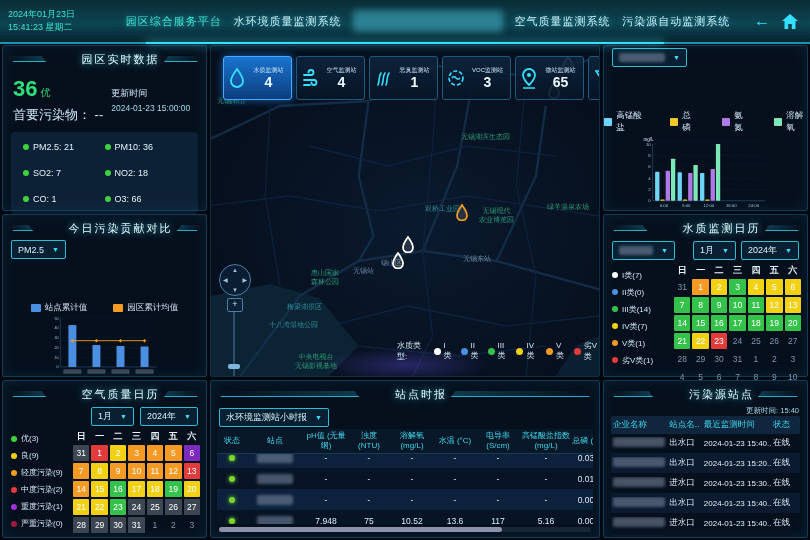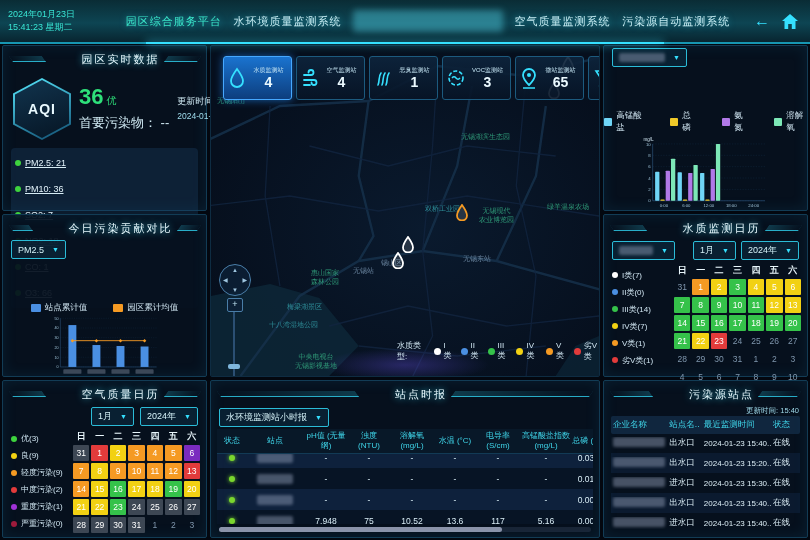--- a/index.html
+++ b/index.html
@@ -41,22 +41,22 @@
         background:linear-gradient(160deg,#58eaff,#0f4a6e);display:flex;align-items:center;justify-content:center;flex:none;}
   .hex{width:54px;height:58px;clip-path:polygon(50% 0,100% 25%,100% 75%,50% 100%,0 75%,0 25%);
        background:linear-gradient(160deg,#11344e,#061524);display:flex;align-items:center;justify-content:center;
        font-weight:bold;font-size:14px;color:#eafaff;letter-spacing:1px;}
   .aqi-mid{flex:1;}
   .aqi-val{font-size:22px;font-weight:bold;color:#2ee07a;line-height:1;}
   .aqi-grade{font-size:10px;color:#2ee07a;margin-left:3px;}
   .aqi-pp{font-size:13px;color:#cfe8f2;margin-top:6px;white-space:nowrap;}
   .aqi-upd{width:92px;font-size:9px;color:#cfe8f2;line-height:1.7;}
   .aqi-upd .v{color:#9fdcec;font-size:8.5px;white-space:nowrap;}
-  .metric-box{margin:6px 8px 8px;background:rgba(28,66,104,.35);border-radius:4px;padding:10px 4px;
-              display:grid;grid-template-columns:1fr;row-gap:16px;font-size:9px;flex:1;align-content:center;text-decoration:underline;}
+  .metric-box{margin:6px 8px 8px;background:rgba(28,66,104,.35);border-radius:4px;padding:10px 12px;
+              display:grid;grid-template-columns:1fr 1fr;row-gap:16px;font-size:9px;flex:1;align-content:center;}
   .metric{display:flex;align-items:center;gap:4px;color:#e2f2fa;}
   
   .ctr-top{display:flex;padding:1px 8px 0;}
   .leg{display:flex;justify-content:center;gap:26px;font-size:8.5px;color:#cfe4f0;padding:2px 0;margin-top:41px;}
   .leg .it{display:flex;align-items:center;gap:4px;}
   .sw{width:10px;height:8px;border-radius:1px;}
   svg.chart{flex:1;width:100%;}
   
   .cal-dd-row{display:flex;justify-content:flex-end;gap:6px;padding:2px 8px 0;}
   .cal-dd-row.split{justify-content:space-between;}
@@ -148,23 +148,20 @@
 <div class="wrap">
 
   <div class="colL">
     <div class="panel h164">
       <div class="p-head">
           <span class="ln l"></span>
           <span class="p-title">园区实时数据</span>
           <span class="ln r"></span>
         </div>
       <div class="aqi-row">
-        <div class="hexb">
-            <div class="hex">AQI</div>
-          </div>
         <div class="aqi-mid">
           <span class="aqi-val">36</span><span class="aqi-grade">优</span>
           <div class="aqi-pp">首要污染物： --</div>
         </div>
         <div class="aqi-upd">
           <div>更新时间</div>
           <div class="v">2024-01-23 15:00:00</div>
         </div>
       </div>
       <div class="metric-box" id="metricBox">

